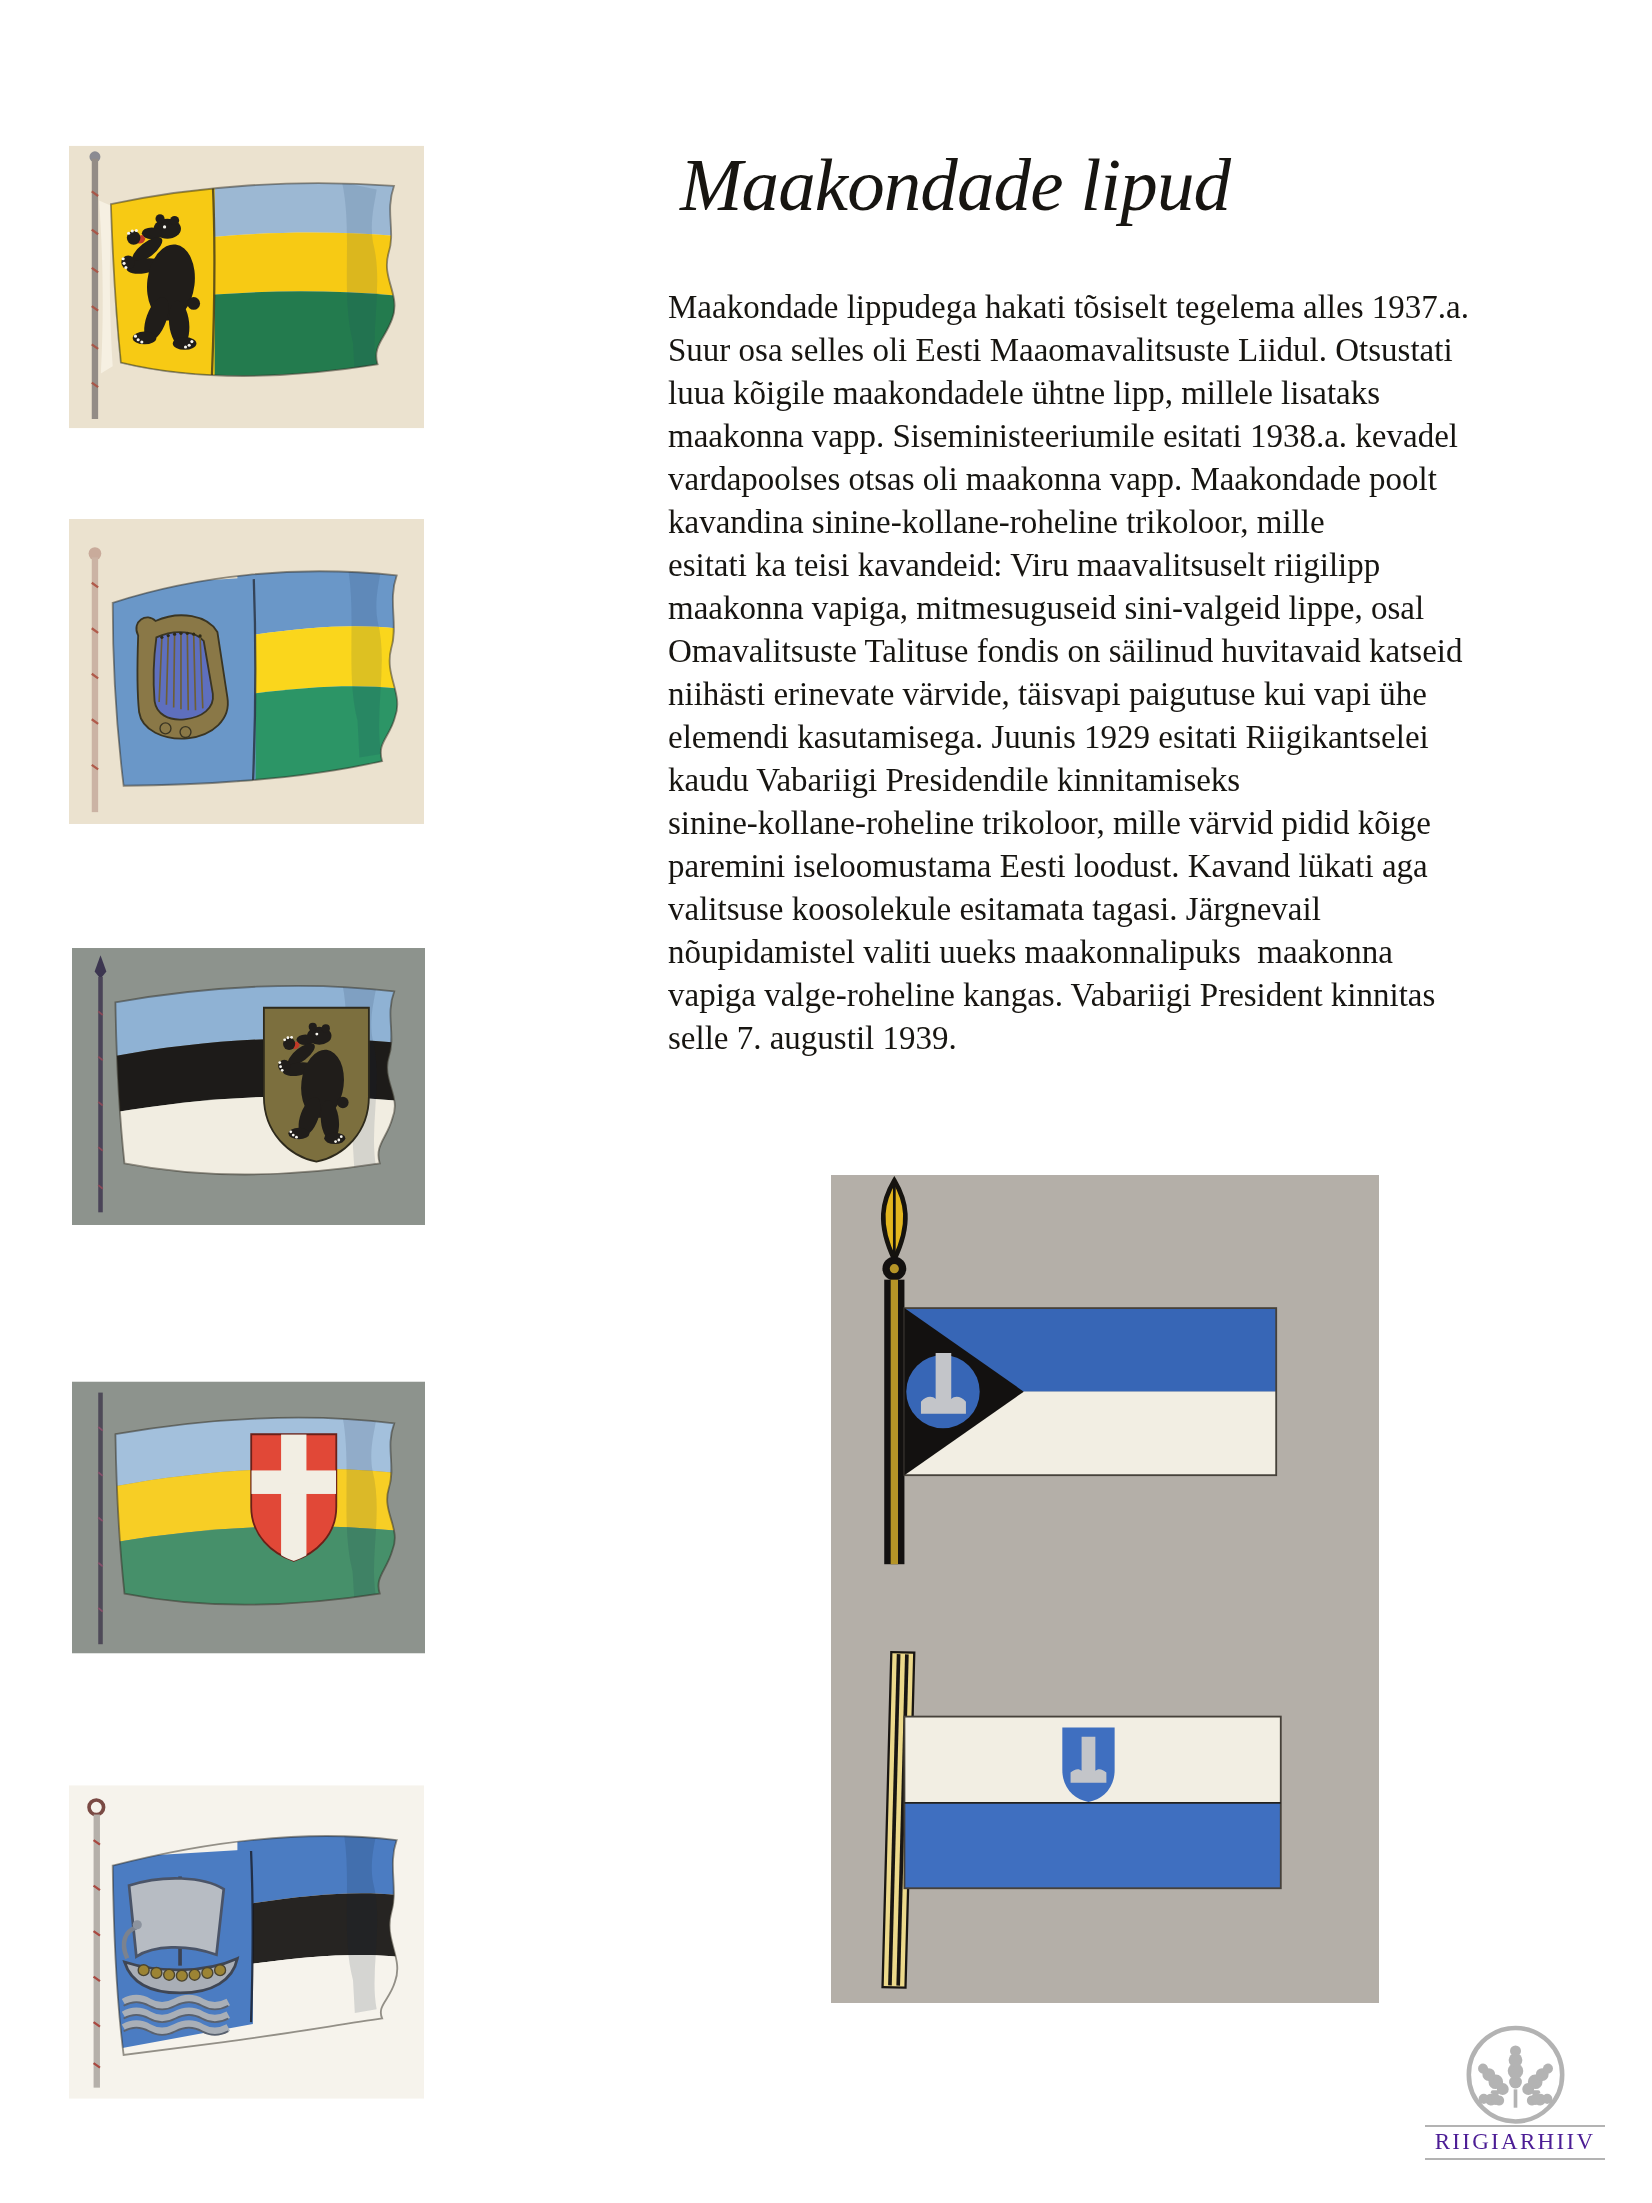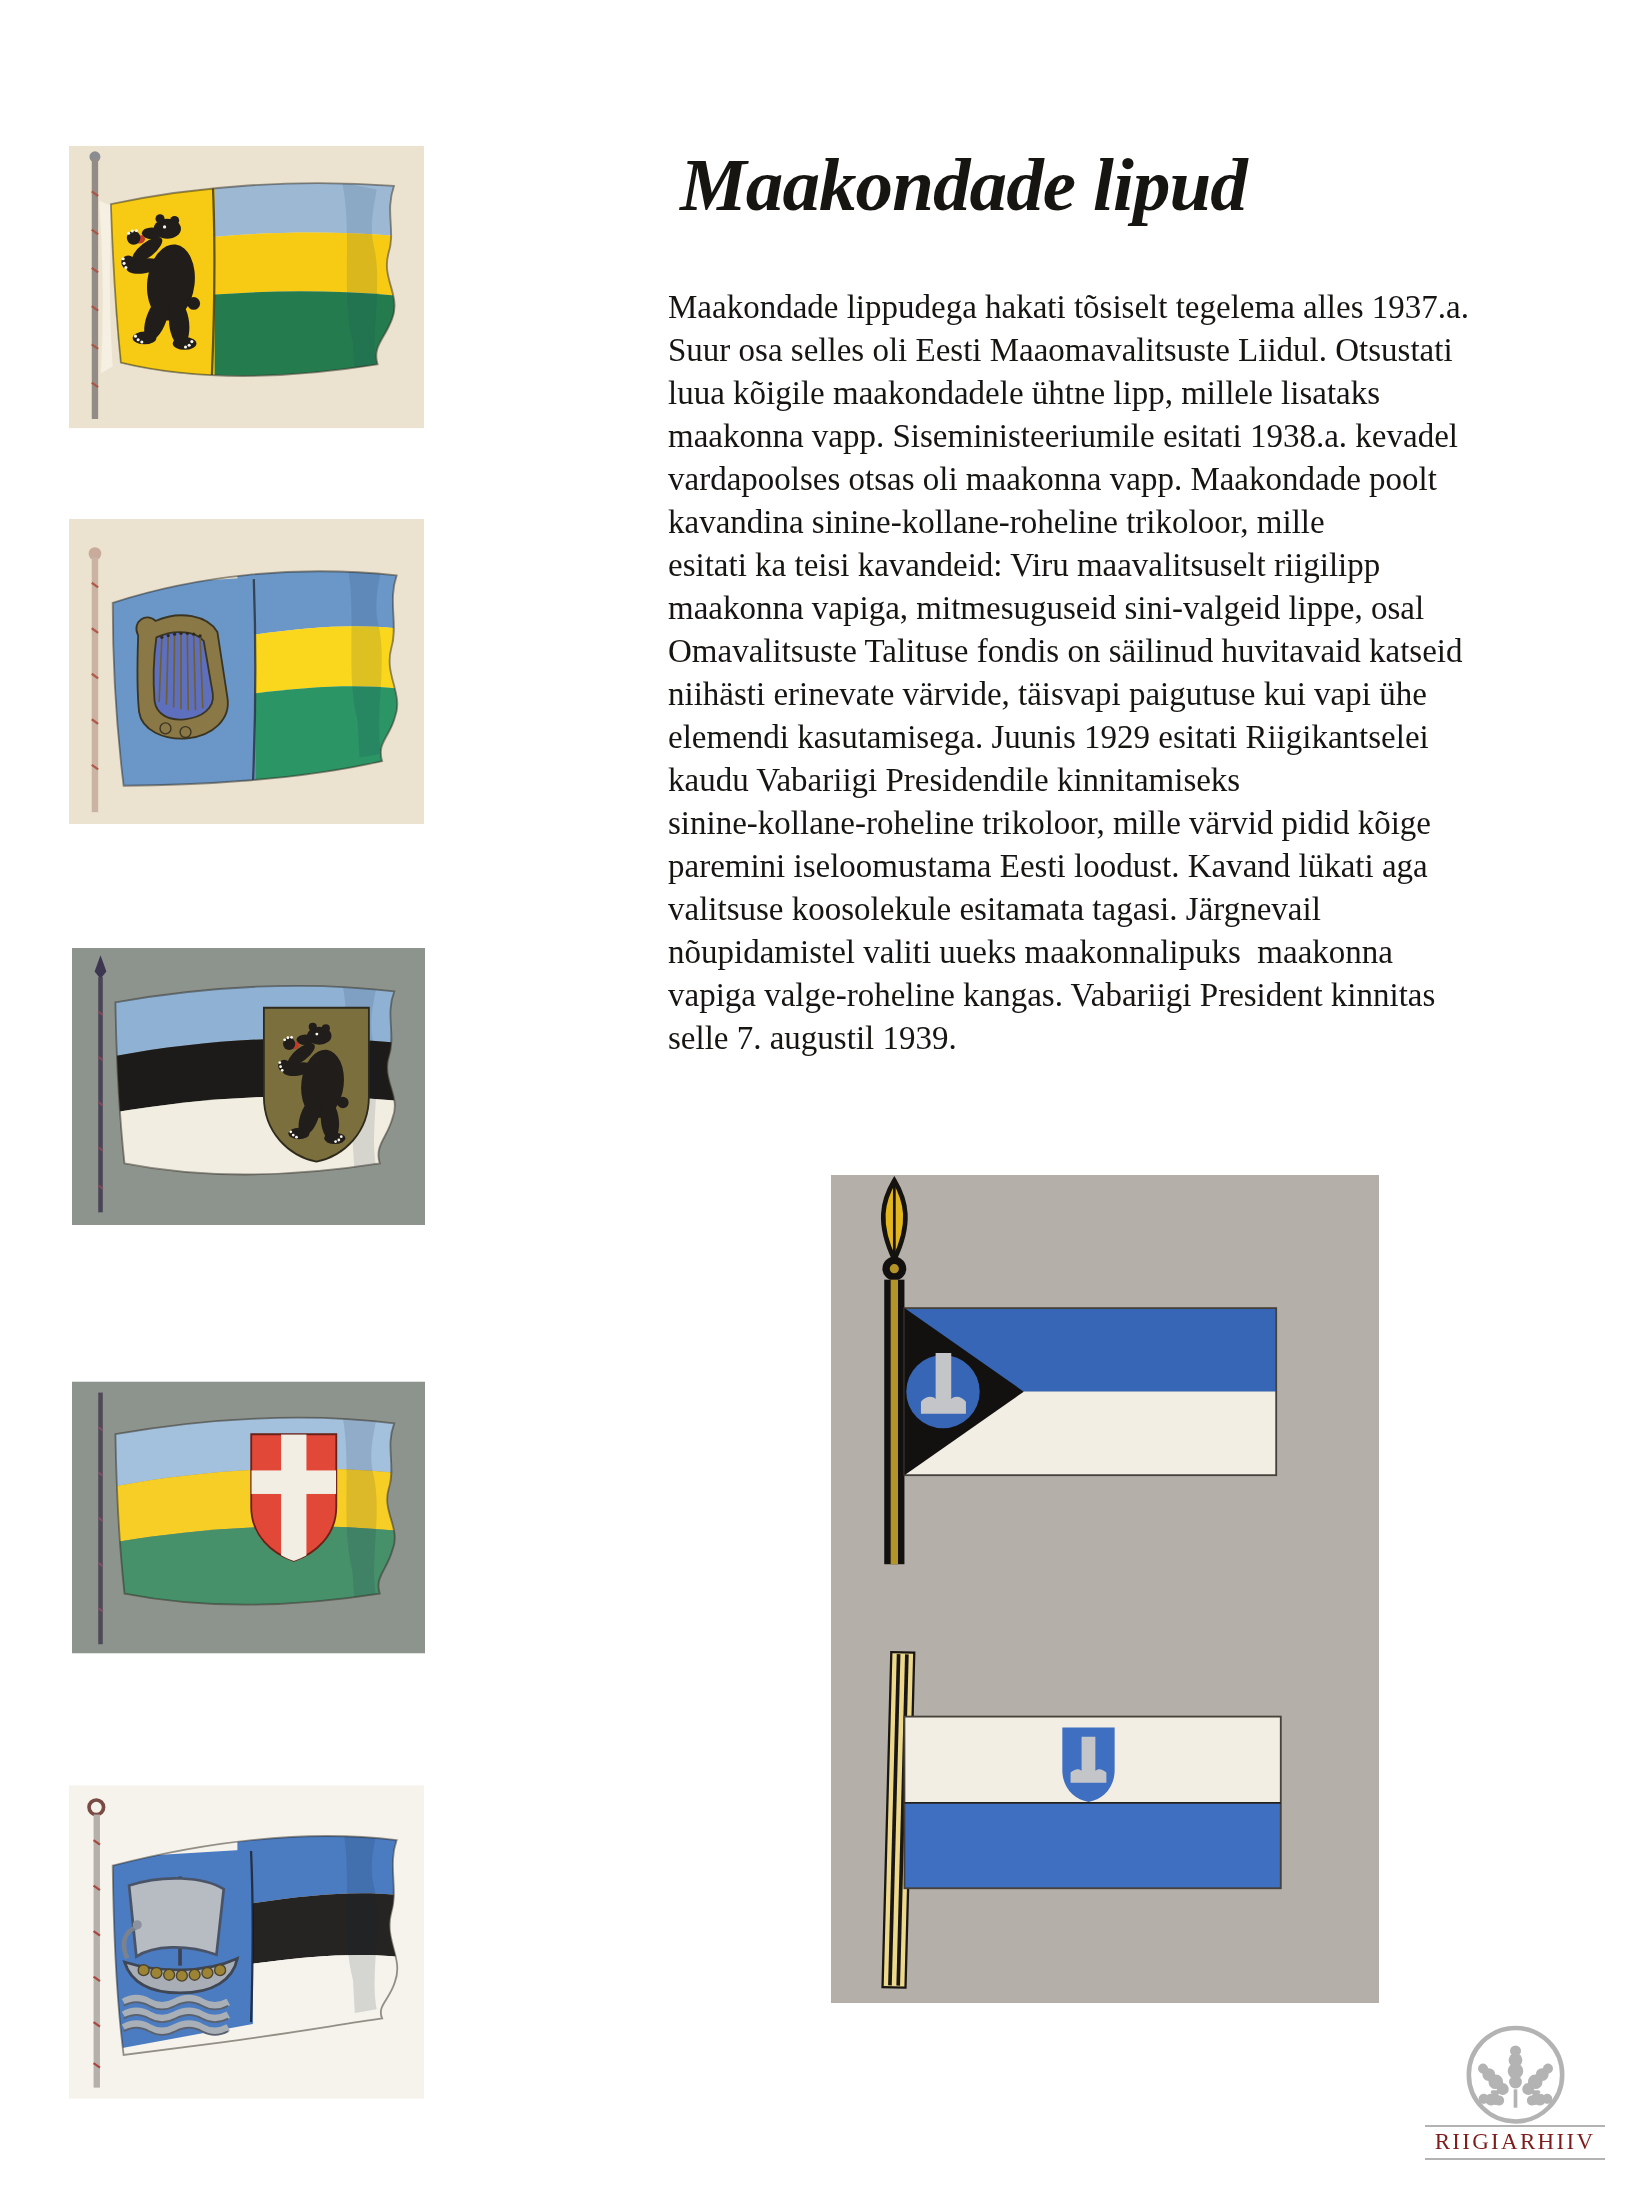--- a/index.html
+++ b/index.html
@@ -217,21 +217,21 @@
           <path d="M2,142 q14,-8 28,0 t29,0 t29,0 t29,0" stroke="#59616e" stroke-width="2"></path>
           <path d="M2,152 q14,-8 28,0 t29,0 t29,0 t29,0" stroke="#a9afb7" stroke-width="8"></path>
           <path d="M2,156 q14,-8 28,0 t29,0 t29,0 t29,0" stroke="#59616e" stroke-width="2"></path>
           <path d="M2,166 q14,-8 28,0 t29,0 t29,0 t29,0" stroke="#a9afb7" stroke-width="8"></path>
           <path d="M2,170 q14,-8 28,0 t29,0 t29,0 t29,0" stroke="#59616e" stroke-width="2"></path>
         </g>
       </g>
     </svg>
   </div>
 
-  <h1 class="title" style="left:680px;top:147px;margin:0;font-weight:bold">Maakondade lipud</h1>
+  <h1 class="title" style="left:680px;top:147px;margin:0;font-weight:normal">Maakondade lipud</h1>
 
   <div class="bodytext" style="left:668px;top:286px;width:882px">
     <div>Maakondade lippudega hakati tõsiselt tegelema alles 1937.a.</div>
     <div>Suur osa selles oli Eesti Maaomavalitsuste Liidul. Otsustati</div>
     <div>luua kõigile maakondadele ühtne lipp, millele lisataks</div>
     <div>maakonna vapp. Siseministeeriumile esitati 1938.a. kevadel</div>
     <div>vardapoolses otsas oli maakonna vapp. Maakondade poolt</div>
     <div>kavandina sinine-kollane-roheline trikoloor, mille</div>
     <div>esitati ka teisi kavandeid: Viru maavalitsuselt riigilipp</div>
     <div>maakonna vapiga, mitmesuguseid sini-valgeid lippe, osal</div>
@@ -316,17 +316,17 @@
               <circle cx="0" cy="-27" r="6.5"></circle>
               <circle cx="0" cy="-35" r="5.5"></circle>
             </g>
           <ellipse cx="-22" cy="-4" rx="4.5" ry="7"></ellipse>
             <rect x="-27" y="-13" width="10" height="4" rx="2"></rect>
           <ellipse cx="22" cy="-4" rx="4.5" ry="7"></ellipse>
             <rect x="17" y="-13" width="10" height="4" rx="2"></rect>
         </g>
       </svg>
     </div>
-    <div class="logo-text" style="left: 1425px; top: 2125px; width: 180px; color: #7f1d1d; border-color: rgb(179, 179, 179);">RIIGIARHIIV</div>
+    <div class="logo-text" style="left: 1425px; top: 2125px; width: 180px; color: #4c1d95; border-color: rgb(179, 179, 179);">RIIGIARHIIV</div>
   </div>
 
 </div>
 
 
 </body></html>

